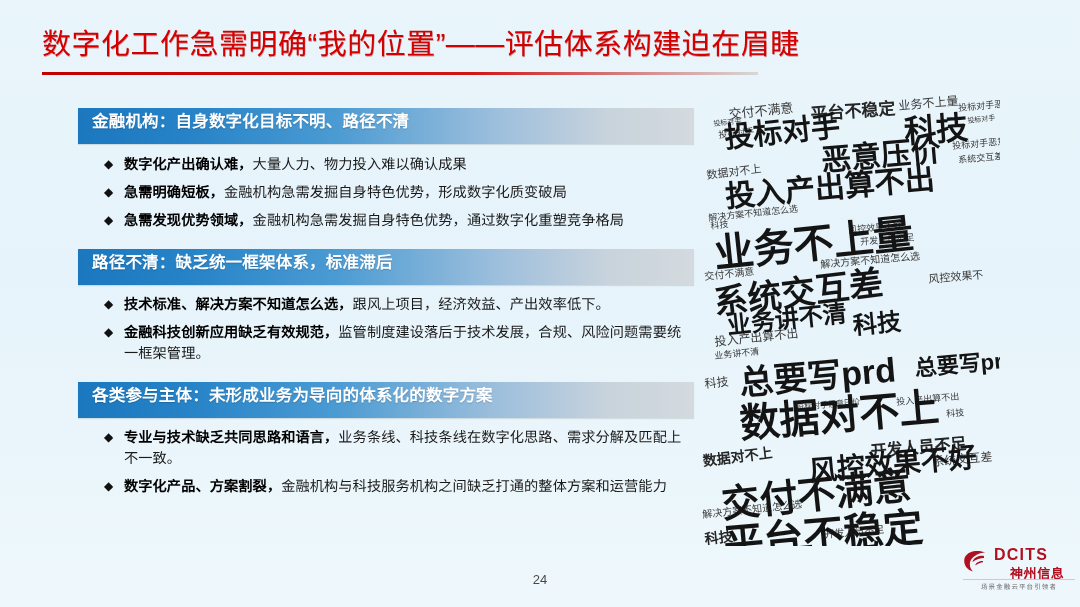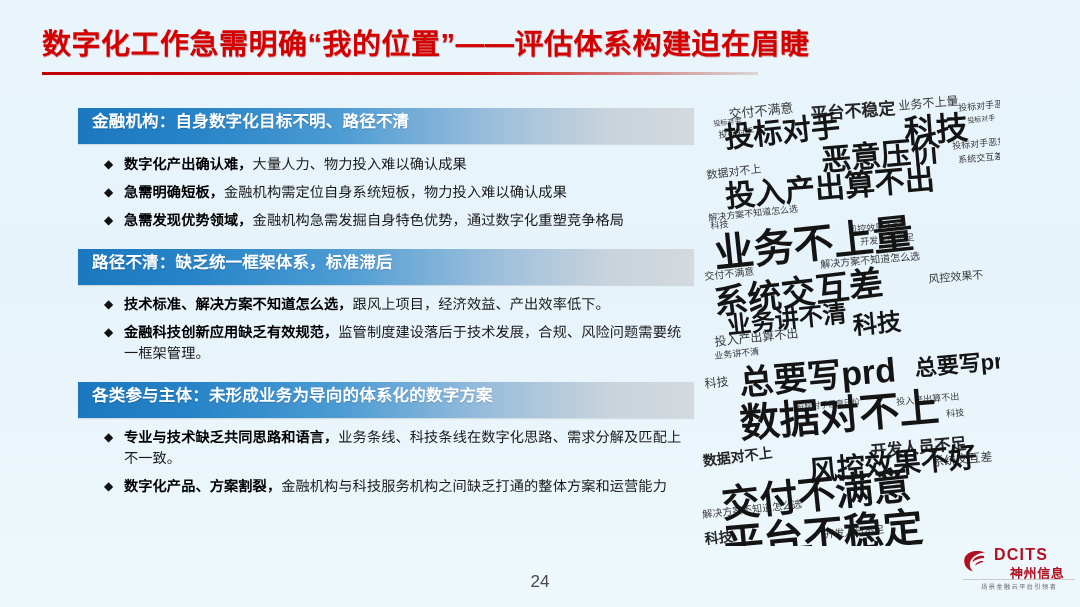--- a/index.html
+++ b/index.html
@@ -26,21 +26,21 @@
     left: 0;
     top: 22px;
     width: 1080px;
     height: 52px;
   }
   #page-title {
     position: absolute;
     left: 42px;
     top: 0;
     font-size: 29px;
-    font-weight: 700;
+    font-weight: 400;
     letter-spacing: 0.5px;
     color: #d40000;
     white-space: nowrap;
     line-height: 44px;
     text-shadow: 0.5px 0.5px 0 rgba(150,0,0,0.35);
   }
   #title-rule {
     position: absolute;
     left: 42px;
     top: 50px;
@@ -142,21 +142,21 @@
   .wc-word.light { color: #3a3a3a; font-weight: 400; }
   .wc-word.mid   { color: #262626; font-weight: 700; }
 
   
   #page-number {
     position: absolute;
     left: 0;
     top: 572px;
     width: 1080px;
     text-align: center;
-    font-size: 17px;
+    font-size: 13px;
     color: #4a4a4a;
   }
 
   
   #logo {
     position: absolute;
     left: 963px;
     top: 545px;
     width: 112px;
     height: 52px;
@@ -224,21 +224,21 @@
       <div class="section-header">
         <div class="section-header-text">金融机构：自身数字化目标不明、路径不清</div>
       </div>
       <div class="bullets">
         <div class="bullet">
           <span class="bullet-marker">◆</span>
           <span class="bullet-text"><span class="lead">数字化产出确认难，</span><span>大量人力、物力投入难以确认成果</span></span>
         </div>
         <div class="bullet">
           <span class="bullet-marker">◆</span>
-          <span class="bullet-text"><span class="lead">急需明确短板，</span><span>金融机构需定位自身系统短板，物力投入难以确认成果</span></span>
+          <span class="bullet-text"><span class="lead">急需明确短板，</span><span>金融机构急需发掘自身特色优势，形成数字化质变破局</span></span>
         </div>
         <div class="bullet">
           <span class="bullet-marker">◆</span>
           <span class="bullet-text"><span class="lead">急需发现优势领域，</span><span>金融机构急需发掘自身特色优势，通过数字化重塑竞争格局</span></span>
         </div>
       </div>
     </div>
 
     <div class="section" id="section-2">
       <div class="section-header">

